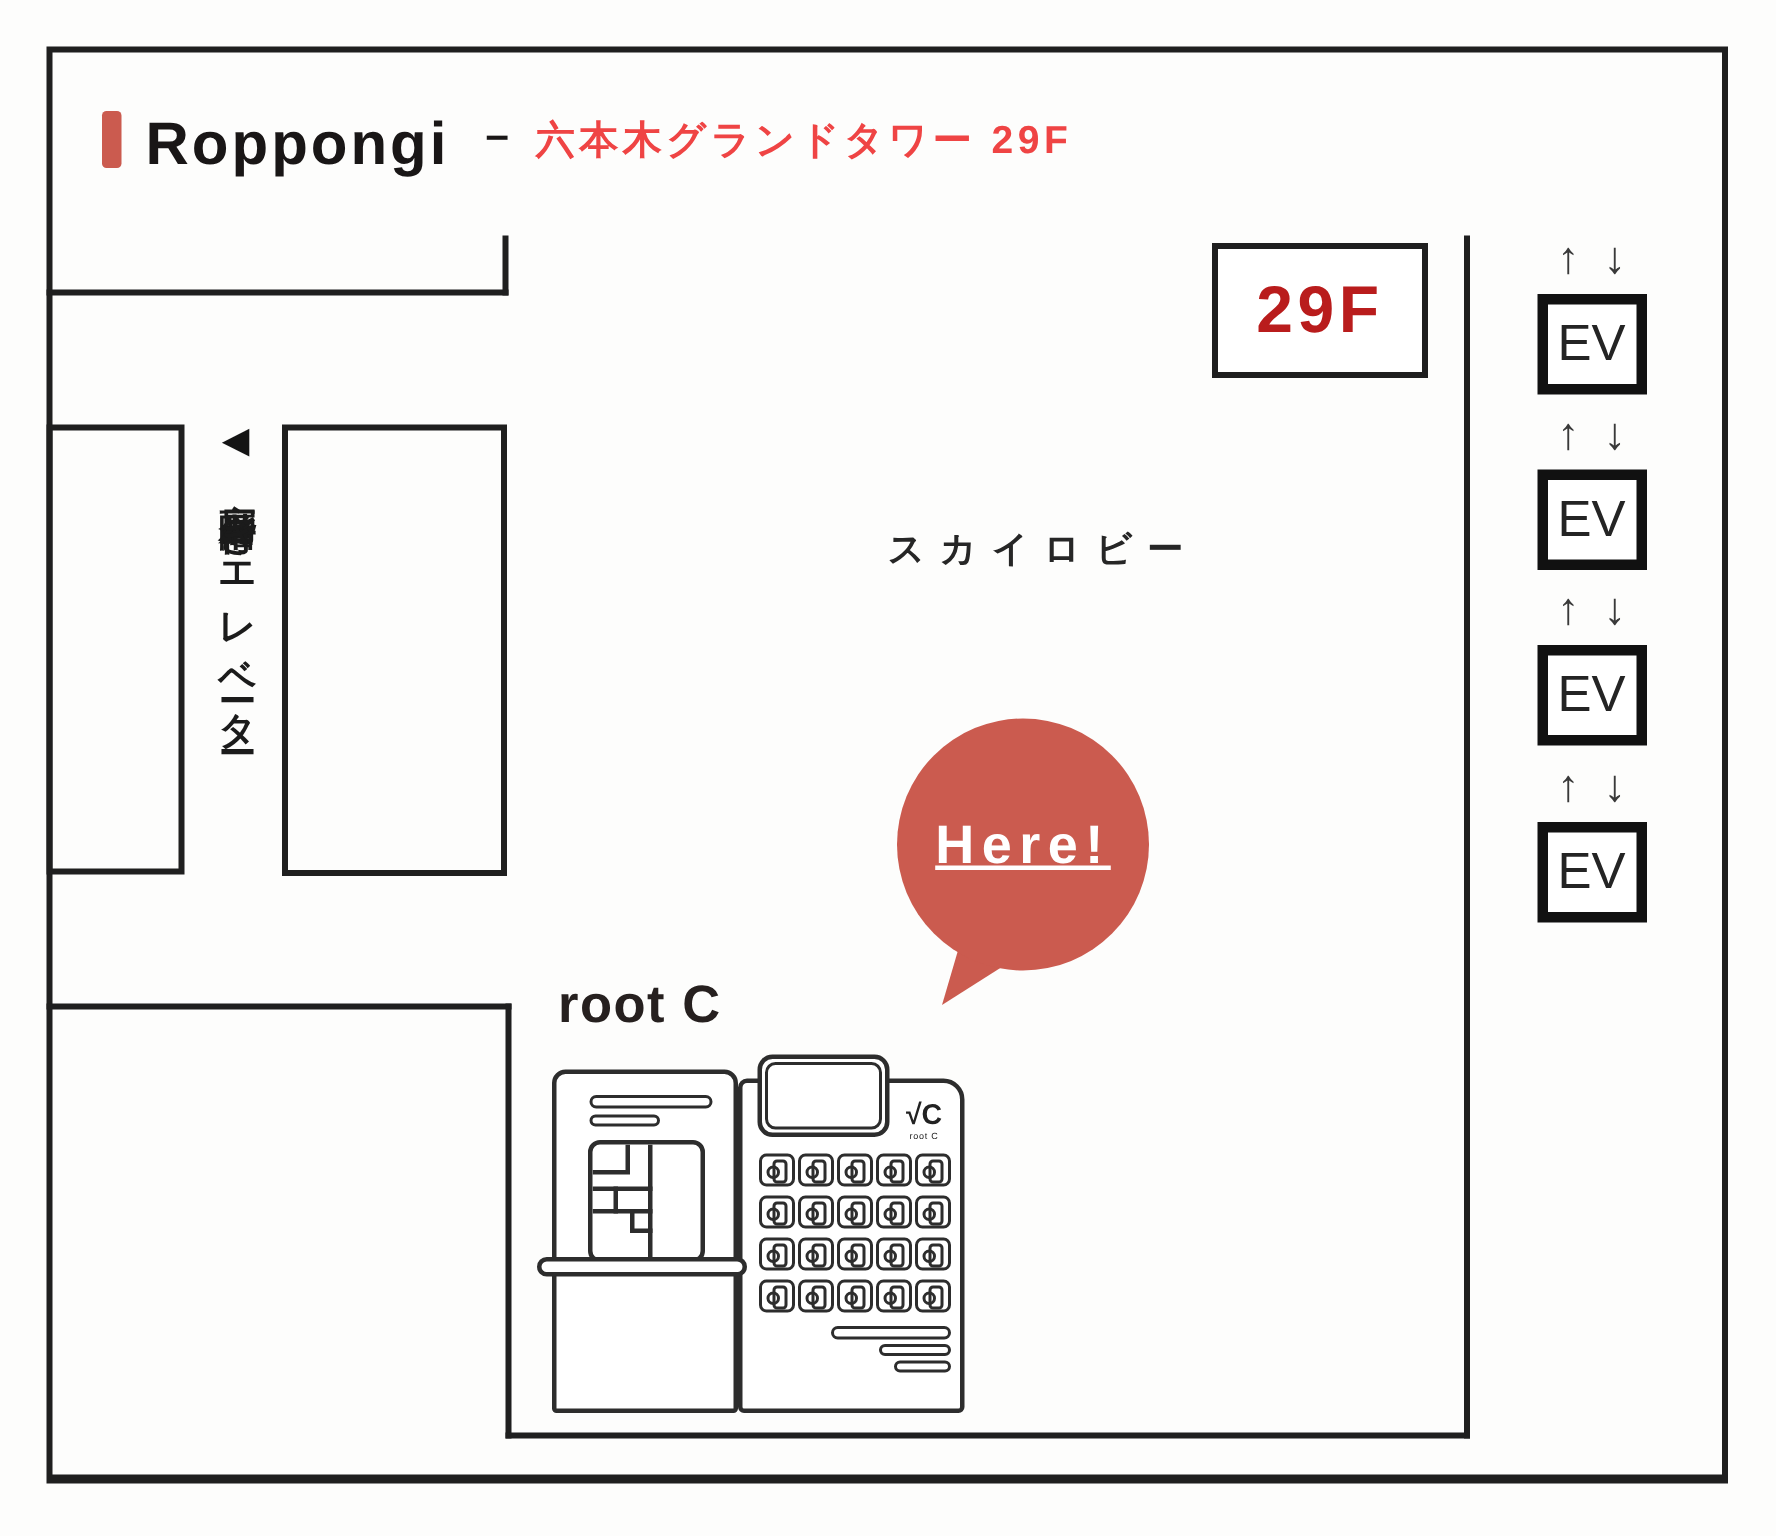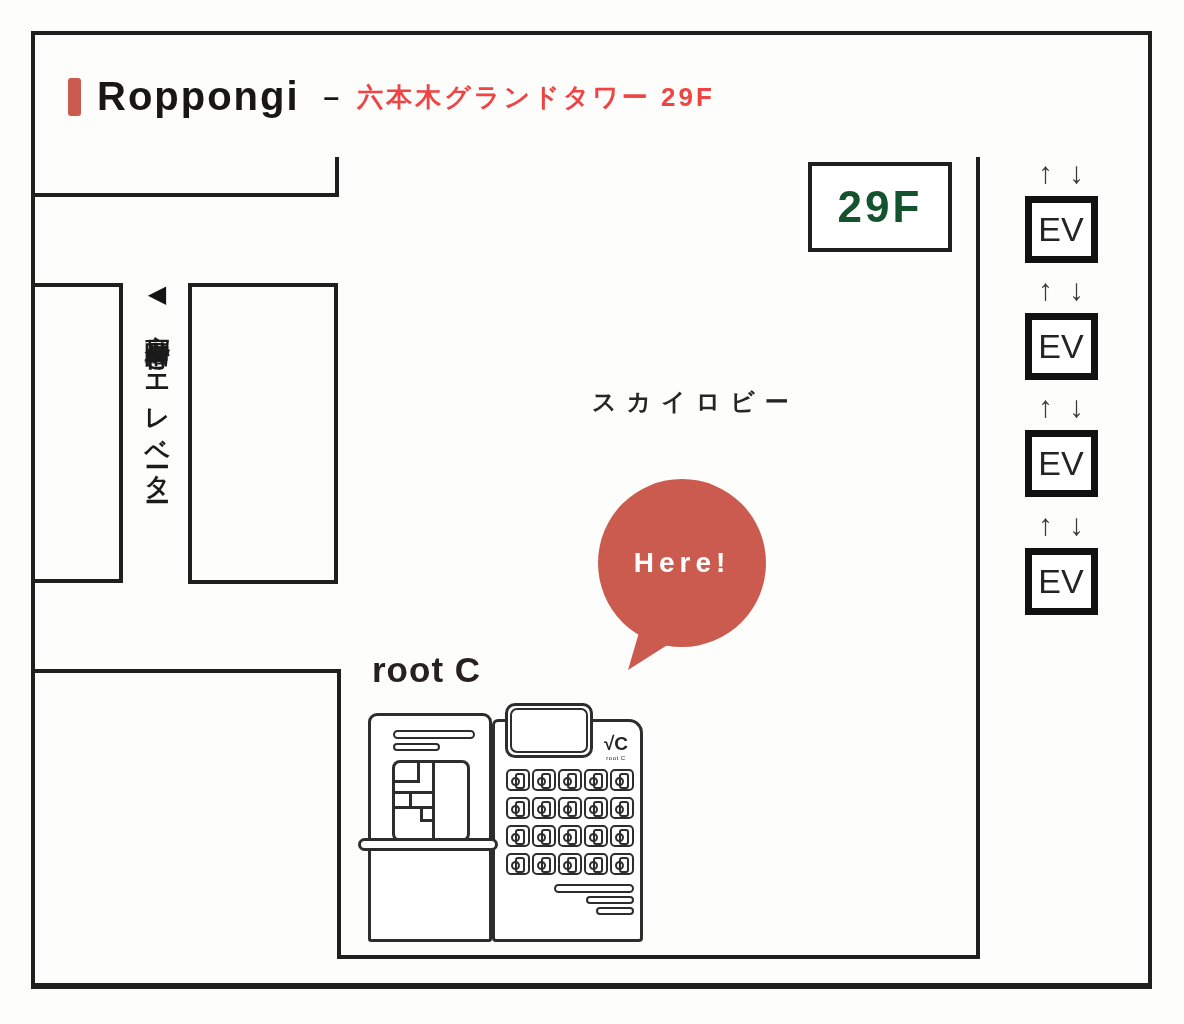--- a/index.html
+++ b/index.html
@@ -17,41 +17,40 @@
     position:absolute;left:31px;top:31px;width:1121px;height:958px;
     border:4px solid #1f1f1f;border-bottom-width:6px;box-sizing:border-box;
     background:transparent;
   }
   .wall{position:absolute;background:#1f1f1f;}
   .room{position:absolute;border:4px solid #1f1f1f;box-sizing:border-box;background:transparent;}
 
   
   .header{
     position:absolute;left:68px;top:74px;
-    display:flex;align-items:center;gap:16px;
+    display:flex;align-items:flex-start;gap:16px;
   }
   .accent-bar{width:13px;height:38px;background:#cb5b4f;border-radius:3px;}
   .title-en{font-size:40px;font-weight:800;letter-spacing:2px;color:#191616;}
   .title-sep{font-size:28px;font-weight:700;margin:0 2px 0 8px;color:#191616;}
   .title-ja{font-size:26px;font-weight:700;letter-spacing:3px;color:#ef4444;padding-top:2px;}
 
   
   .floor-badge{
     position:absolute;left:808px;top:162px;width:144px;height:90px;
     border:4px solid #1f1f1f;box-sizing:border-box;background:#fff;
     display:flex;align-items:center;justify-content:center;
-    font-size:44px;font-weight:800;letter-spacing:3px;color:#14532d;
+    font-size:44px;font-weight:800;letter-spacing:3px;color:#b91c1c;
   }
 
   
   .lobby-label{
     position:absolute;left:592px;top:350px;
     font-size:24px;font-weight:600;letter-spacing:10px;color:#262626;
     white-space:nowrap;
-    margin-top:36px;
   }
 
   
   .v-label-wrap{
     position:absolute;left:140px;top:282px;width:34px;
     display:flex;flex-direction:column;align-items:center;
   }
   .v-label-arrow{font-size:24px;line-height:1;color:#141414;}
   .v-label-text{
     writing-mode:vertical-rl;text-orientation:mixed;
@@ -66,21 +65,21 @@
     width:73px;height:67px;border:7px solid #111;box-sizing:border-box;background:#fff;
     display:flex;align-items:center;justify-content:center;margin-top:2px;
     font-size:34px;color:#242424;letter-spacing:0;
   }
 
   
   .here-bubble{
     position:absolute;left:598px;top:479px;width:168px;height:168px;border-radius:50%;
     background:#cb5b4f;display:flex;align-items:center;justify-content:center;z-index:5;
   }
-  .here-text{font-size:28px;font-weight:800;letter-spacing:5px;color:#ffffff;}
+  .here-text{font-size:36px;font-weight:800;letter-spacing:5px;color:#ffffff;text-decoration:underline;}
   .here-tail{position:absolute;left:605px;top:592px;z-index:4;}
 
   
   .kiosk-label{
     position:absolute;left:372px;top:650px;
     font-size:35px;font-weight:800;letter-spacing:1px;color:#26201f;
   }
   .kiosk{position:absolute;left:358px;top:700px;width:290px;height:245px;}
   .k-line{position:absolute;background:#2d2d2d;}
   .k-cabinet{

